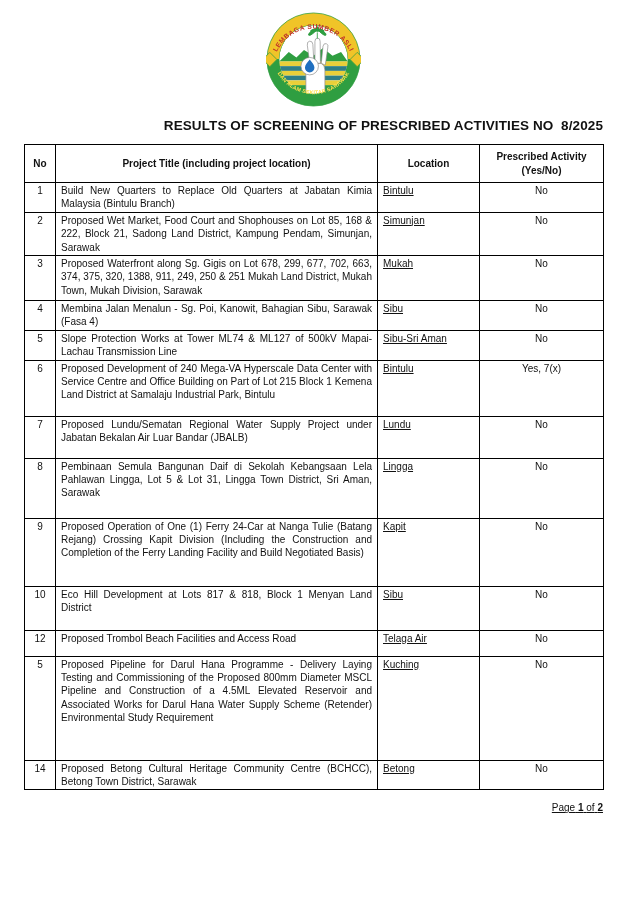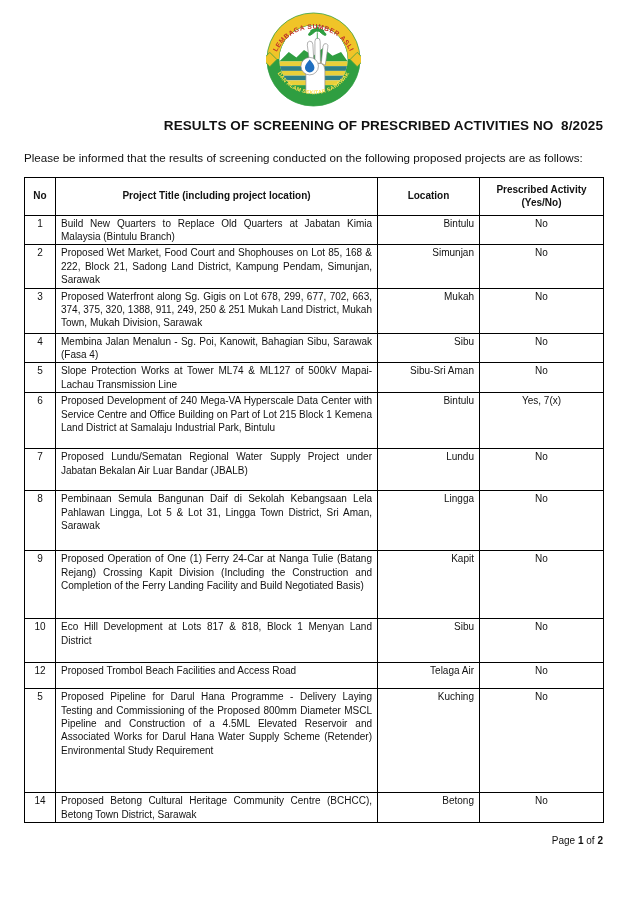--- a/index.html
+++ b/index.html
@@ -47,28 +47,29 @@
     padding: 1px 5px 1px 5px;
   }
   table.results th {
     vertical-align: middle;
     text-align: center;
     font-weight: bold;
     padding: 2px 3px;
   }
   td.c-no  { text-align: center; padding-left: 1px; padding-right: 1px; }
   td.c-title { text-align: justify; }
-  td.c-loc { text-align: right; }
+  td.c-loc { text-align: left; text-decoration: underline; }
   td.c-pa  { text-align: center; }
   .footer-line {
     margin-top: 12px;
     width: 579px;
     text-align: right;
     font-size: 10px;
     color: #111;
+    text-decoration: underline;
   }
   .footer-line .fld { font-weight: bold; }
 </style>
 </head>
 <body>
 
 <div class="page">
   <div class="content">
 
     <div class="logo-wrap">
@@ -120,21 +121,20 @@
           <textPath href="#topArc" startOffset="50%" text-anchor="middle">LEMBAGA SUMBER ASLI</textPath>
         </text>
         <text font-family="Liberation Sans, sans-serif" font-size="5.6" font-weight="bold" fill="#ffe14a" letter-spacing="0.25">
           <textPath href="#botArc" startOffset="50%" text-anchor="middle">DAN ALAM SEKITAR SARAWAK</textPath>
         </text>
       </svg>
     </div>
 
     <h1 class="doc-title">RESULTS OF SCREENING OF PRESCRIBED ACTIVITIES NO  8/2025</h1>
 
-    <p class="intro">Please be informed that the results of screening conducted on the following proposed projects are as follows:</p>
 
     <table class="results">
       <colgroup>
         <col style="width:31px">
         <col style="width:322px">
         <col style="width:102px">
         <col style="width:124px">
       </colgroup>
       <thead>
         <tr style="height:38px">

